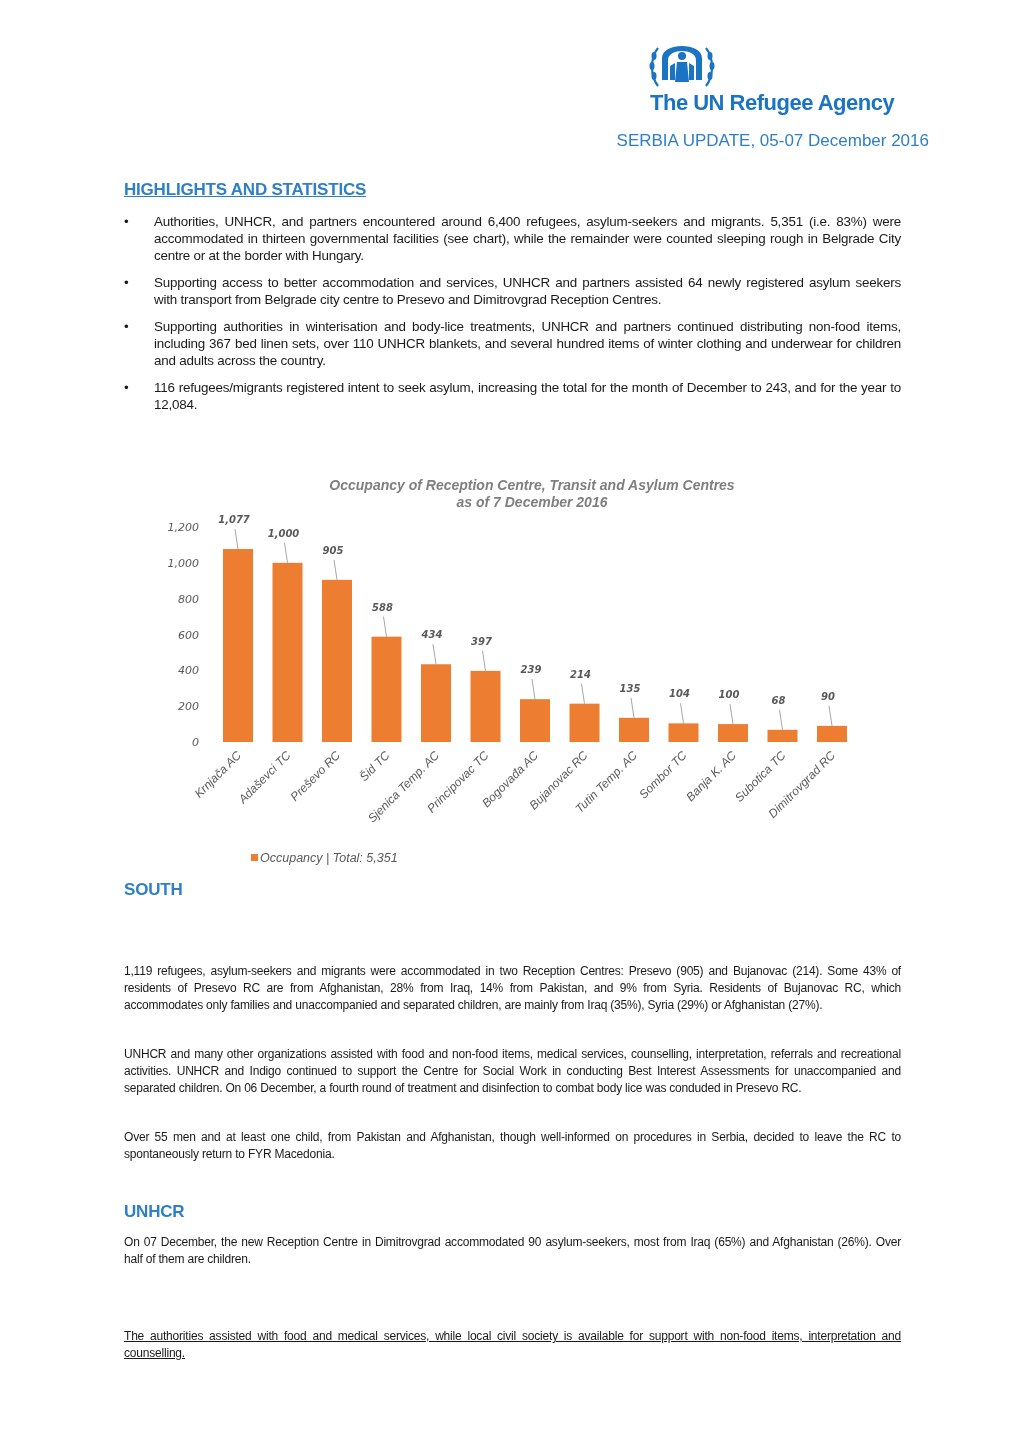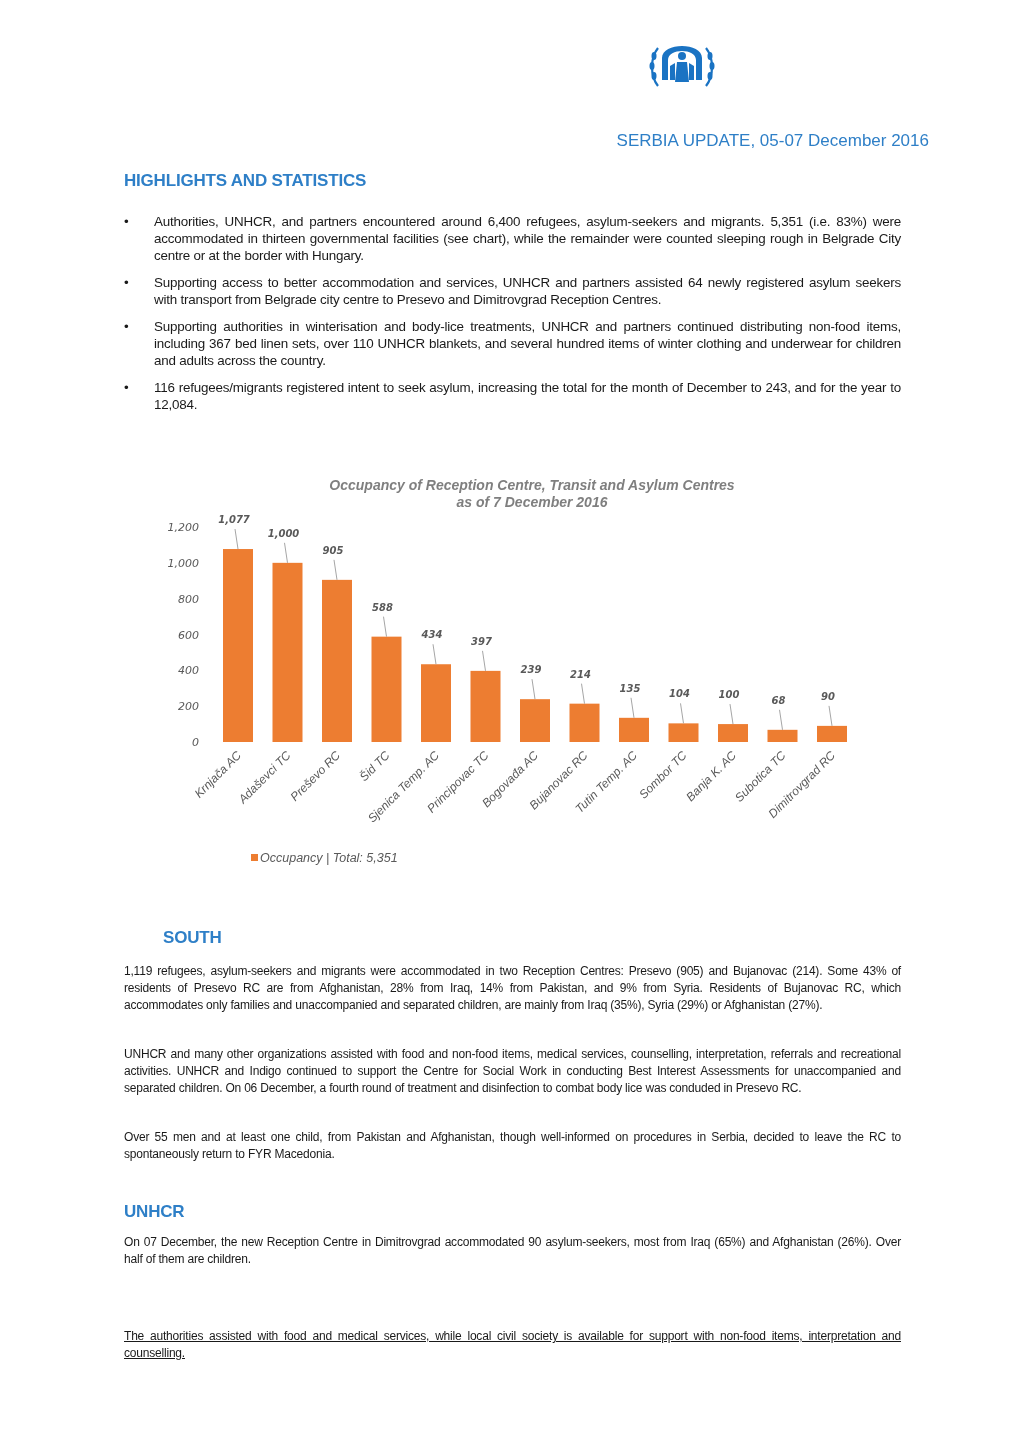--- a/index.html
+++ b/index.html
@@ -9,22 +9,22 @@
   .logo { position: absolute; left: 648px; top: 36px; width: 290px; height: 80px; }
   .logo-emblem { position: absolute; left: 0; top: 0; width: 68px; height: 58px; }
   .logo-word { position: absolute; left: 70px; top: -4px; font-family: "Liberation Sans", sans-serif;
                font-weight: bold; font-size: 55px; color: #1a73c3; letter-spacing: -1px; line-height: 64px; }
   .logo-sub { position: absolute; left: 2px; top: 54px; font-weight: bold; font-size: 22px;
               color: #1a73c3; letter-spacing: -0.5px; white-space: nowrap; }
 
   .update-title { position: absolute; right: 95px; top: 131px; font-size: 17px; color: #2e7fc7; white-space: nowrap; }
 
   .section-heading { position: absolute; left: 124px; font-weight: bold; font-size: 17px; color: #2e7fc7; letter-spacing: -0.2px; }
-  .h-highlights { top: 171px; }
-  .h-south { top: 928px; margin-left: 39px; }
+  .h-highlights { top: 180px; text-decoration: underline; }
+  .h-south { top: 880px; }
   .h-east { top: 1202px; }
 
   .bullets { position: absolute; left: 124px; top: 213px; width: 777px; margin: 0; padding: 0; list-style: none; }
   .bullets li { position: relative; padding-left: 30px; font-size: 13.4px; line-height: 17px;
                 margin-bottom: 10px; text-align: justify; letter-spacing: -0.2px; }
   .bullets li .dot { position: absolute; left: 0; top: 0; }
 
   .para { position: absolute; left: 124px; width: 777px; font-size: 12px; line-height: 17px;
           text-align: justify; margin: 0; letter-spacing: -0.2px; }
   .p-s1 { top: 963px; }
@@ -57,20 +57,21 @@
       <ellipse cx="62" cy="20" rx="2.5" ry="4"></ellipse>
       <ellipse cx="64" cy="30" rx="2.5" ry="4"></ellipse>
       <ellipse cx="62" cy="40" rx="2.5" ry="4"></ellipse>
       <path d="M14 44 L14 22 C14 6 54 6 54 22 L54 44 L48 44 L48 24 C48 12 20 12 20 24 L20 44 Z"></path>
       <circle cx="34" cy="20" r="4"></circle>
       <path d="M29 26 L39 26 L41 46 L27 46 Z"></path>
       <path d="M22 30 L27 27 L27 44 L22 44 Z"></path>
       <path d="M46 30 L41 27 L41 44 L46 44 Z"></path>
     </g>
   </svg>
+  <div class="logo-sub">The UN Refugee Agency</div>
 </div>
 
 <div class="update-title">SERBIA UPDATE, 05-07 December 2016</div>
 
 <div class="section-heading h-highlights">HIGHLIGHTS AND STATISTICS</div>
 <ul class="bullets">
   <li><span class="dot">•</span><span>Authorities, UNHCR, and partners encountered around 6,400 refugees, asylum-seekers and migrants. 5,351 (i.e. 83%) were accommodated in thirteen governmental facilities (see chart), while the remainder were counted sleeping rough in Belgrade City centre or at the border with Hungary.</span></li>
   <li><span class="dot">•</span><span>Supporting access to better accommodation and services, UNHCR and partners assisted 64 newly registered asylum seekers with transport from Belgrade city centre to Presevo and Dimitrovgrad Reception Centres.</span></li>
   <li><span class="dot">•</span><span>Supporting authorities in winterisation and body-lice treatments, UNHCR and partners continued distributing non-food items, including 367 bed linen sets, over 110 UNHCR blankets, and several hundred items of winter clothing and underwear for children and adults across the country.</span></li>
   <li><span class="dot">•</span><span>116 refugees/migrants registered intent to seek asylum, increasing the total for the month of December to 243, and for the year to 12,084.</span></li>

